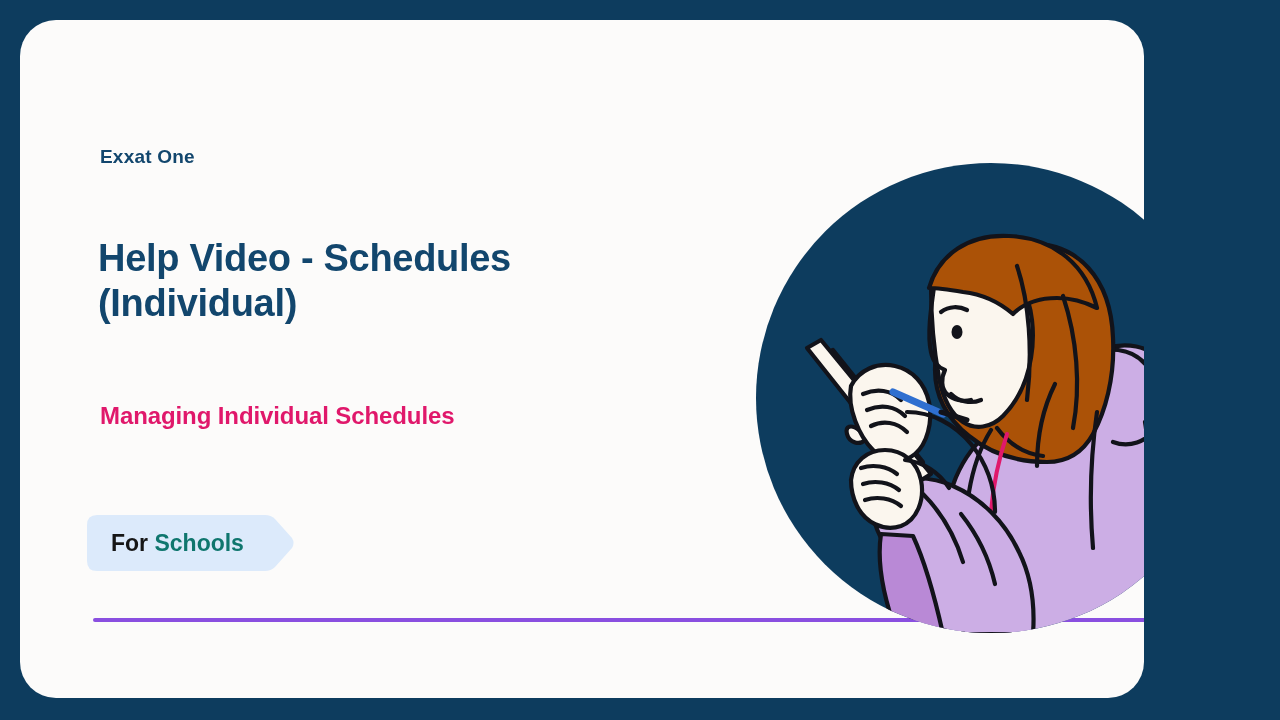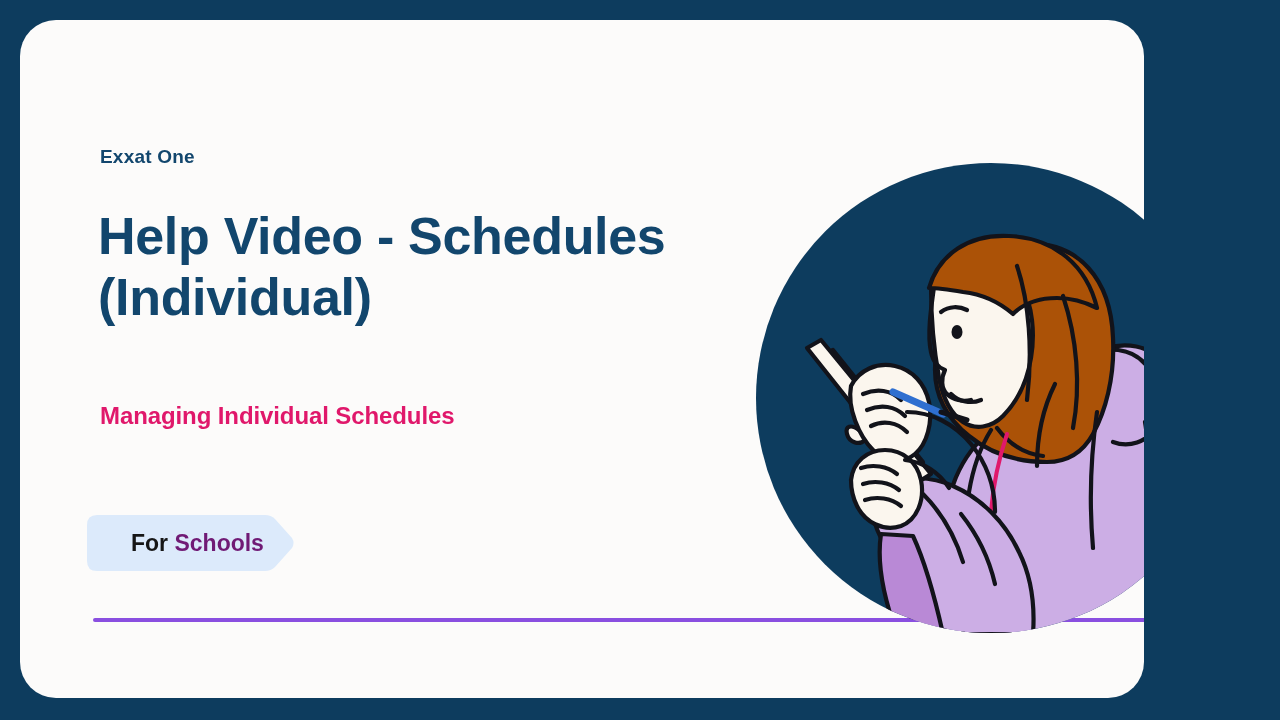--- a/index.html
+++ b/index.html
@@ -42,23 +42,23 @@
     font-size: 19px;
     font-weight: bold;
     letter-spacing: 0.2px;
     color: #12466d;
     white-space: nowrap;
   }
 
   .title {
     position: absolute;
     left: 78px;
-    top: 186px;
+    top: 216px;
     width: 620px;
-    font-size: 52px;
+    font-size: 38px;
     line-height: 1.18;
     font-weight: bold;
     color: #12466d;
     letter-spacing: -0.3px;
   }
 
   .subtitle {
     position: absolute;
     left: 80px;
     top: 338px;
@@ -88,22 +88,22 @@
   }
   .ribbon-text {
     position: relative;
     z-index: 2;
     padding-left: 24px;
     font-size: 23px;
     font-weight: bold;
     white-space: nowrap;
     line-height: 56px;
   }
-  .ribbon-for { color: #161616; margin-left: 20px; }
-  .ribbon-aud { color: #701a75; margin-top: 45px; }
+  .ribbon-for { color: #161616; }
+  .ribbon-aud { color: #0f766e; margin-top: 45px; }
 
   
   .rule {
     position: absolute;
     left: 73px;
     top: 598px;
     width: 1149px;
     height: 4px;
     background: #8a4fe0;
     border-radius: 2px;

